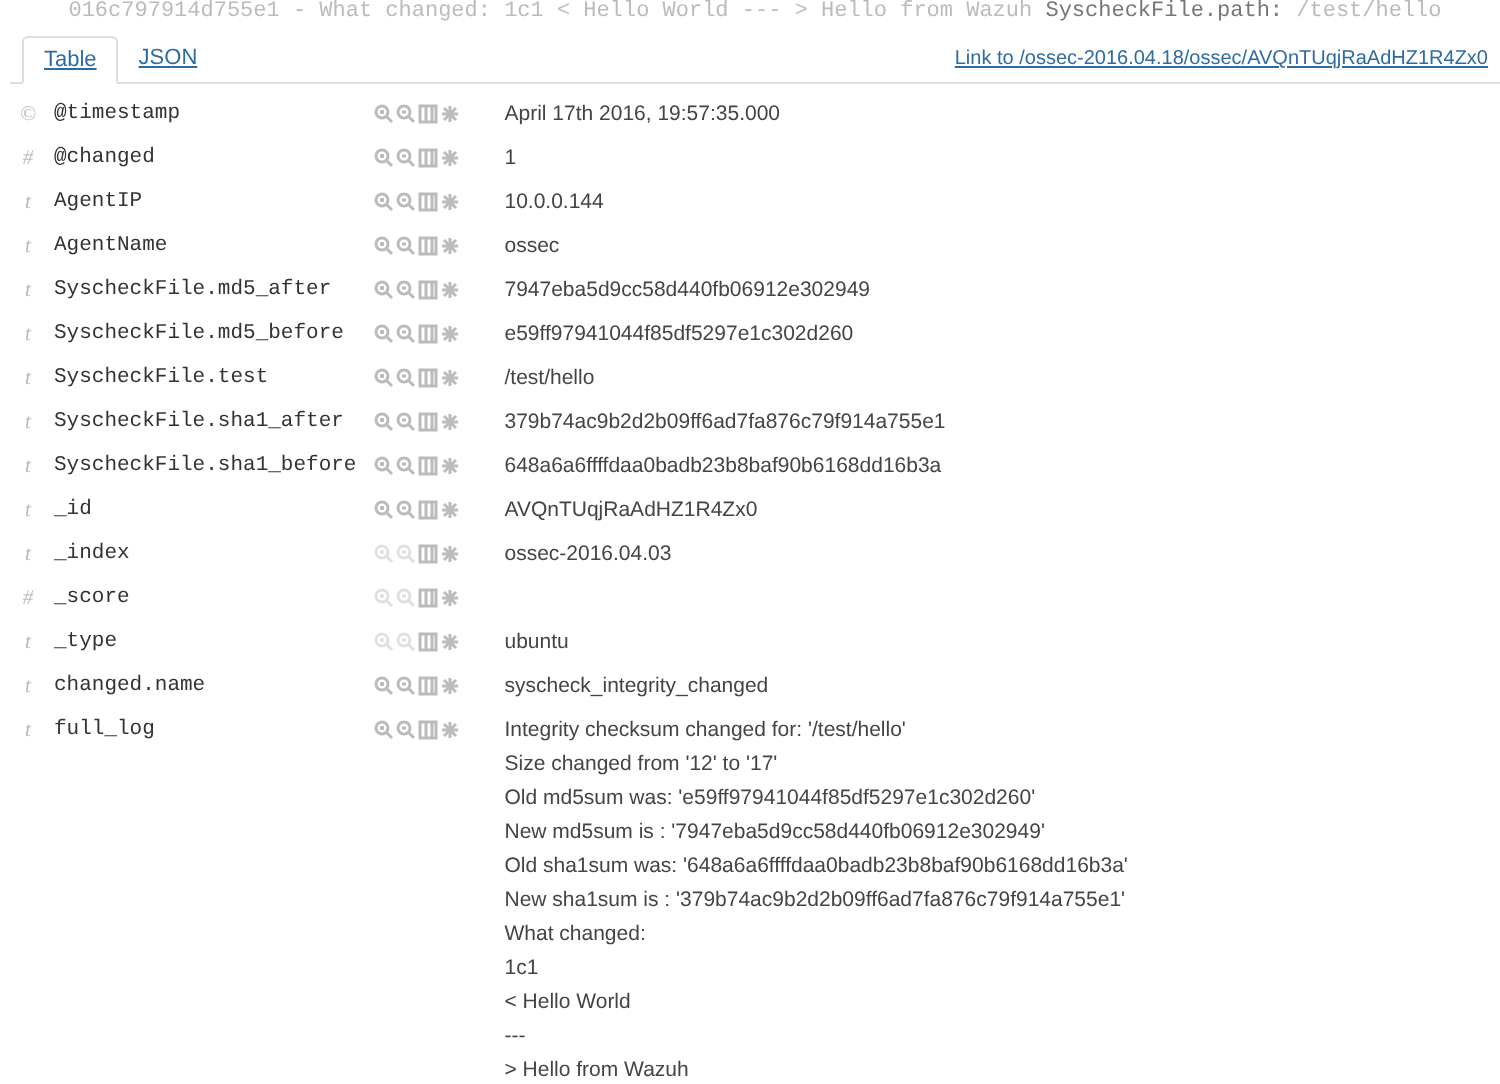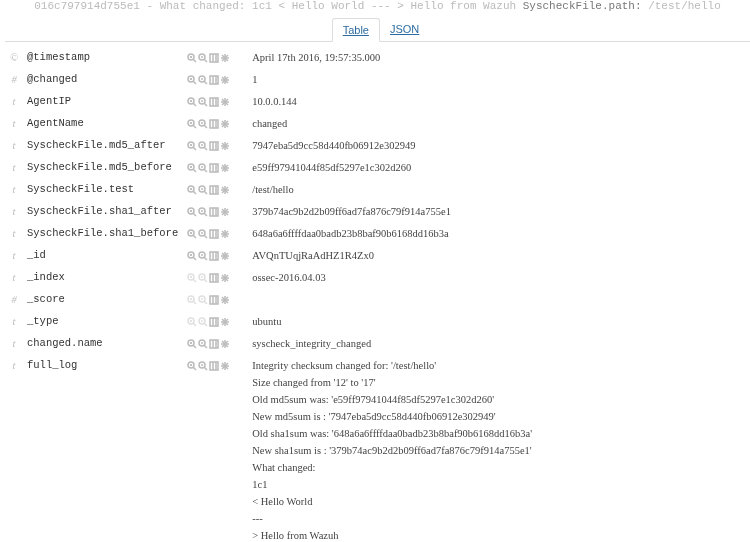--- a/index.html
+++ b/index.html
@@ -23,21 +23,20 @@
     text-align: center;
     white-space: nowrap;
     overflow: hidden;
   }
   .top-crumb .hl { color: #777; }
   .tabs-row {
     display: flex;
     align-items: center;
     border-bottom: 1px solid #ddd;
     padding: 4px 0 0 6px;
-    flex-direction: column;
   }
   .tabs {
     display: flex;
   }
   .tab {
     padding: 5px 10px;
     font-size: 11px;
     color: #2d6ca2;
     text-decoration: underline;
     cursor: pointer;
@@ -85,21 +84,21 @@
     font-size: 10px;
   }
   td.actions {
     width: 58px;
     white-space: nowrap;
     color: #bbb;
     font-size: 10px;
   }
   td.actions .faded { color: #ddd; }
   td.value {
-    font-family: Liberation Serif, serif;
+    font-family: Liberation Sans, sans-serif;
     font-size: 10px;
     color: #444;
     white-space: pre;
   }
   .act-icon {
     display: inline-block;
     width: 11px;
     text-align: center;
     cursor: pointer;
   }
@@ -113,20 +112,21 @@
 
   <div class="top-crumb">
     <span>016c797914d755e1 - What changed: 1c1 &lt; Hello World --- &gt; Hello from Wazuh  </span><span class="hl">SyscheckFile.path:</span><span> /test/hello</span>
   </div>
 
   <div class="tabs-row">
     <div class="tabs">
       <div class="tab active">Table</div>
       <div class="tab">JSON</div>
     </div>
+    <div class="link-right">Link to /ossec-2016.04.18/ossec/AVQnTUqjRaAdHZ1R4Zx0</div>
   </div>
 
   <table class="fields">
     <tbody id="field-rows">
         <tr>
           <td class="type">©</td>
           <td class="name">@timestamp</td>
           <td class="actions"><span class="act-icon"><svg class="icn">
                 <circle cx="4" cy="4" r="3"></circle>
                 <line x1="6" y1="6" x2="9" y2="9"></line>
@@ -211,21 +211,21 @@
               </svg></span><span class="act-icon"><svg class="icn">
                 <rect x="1" y="1" width="8" height="8"></rect>
                 <line x1="4" y1="1" x2="4" y2="9"></line>
                 <line x1="7" y1="1" x2="7" y2="9"></line>
               </svg></span><span class="act-icon"><svg class="icn">
                 <polyline points="2,2 8,8"></polyline>
                 <polyline points="8,2 2,8"></polyline>
                 <line x1="5" y1="1" x2="5" y2="9"></line>
                 <line x1="1" y1="5" x2="9" y2="5"></line>
               </svg></span></td>
-          <td class="value">changed</td>
+          <td class="value">ossec</td>
         </tr>
         <tr>
           <td class="type">t</td>
           <td class="name">SyscheckFile.md5_after</td>
           <td class="actions"><span class="act-icon"><svg class="icn">
                 <circle cx="4" cy="4" r="3"></circle>
                 <line x1="6" y1="6" x2="9" y2="9"></line>
                 <line x1="3" y1="4" x2="5" y2="4"></line>
                 <line x1="4" y1="3" x2="4" y2="5"></line>
               </svg></span><span class="act-icon"><svg class="icn">

